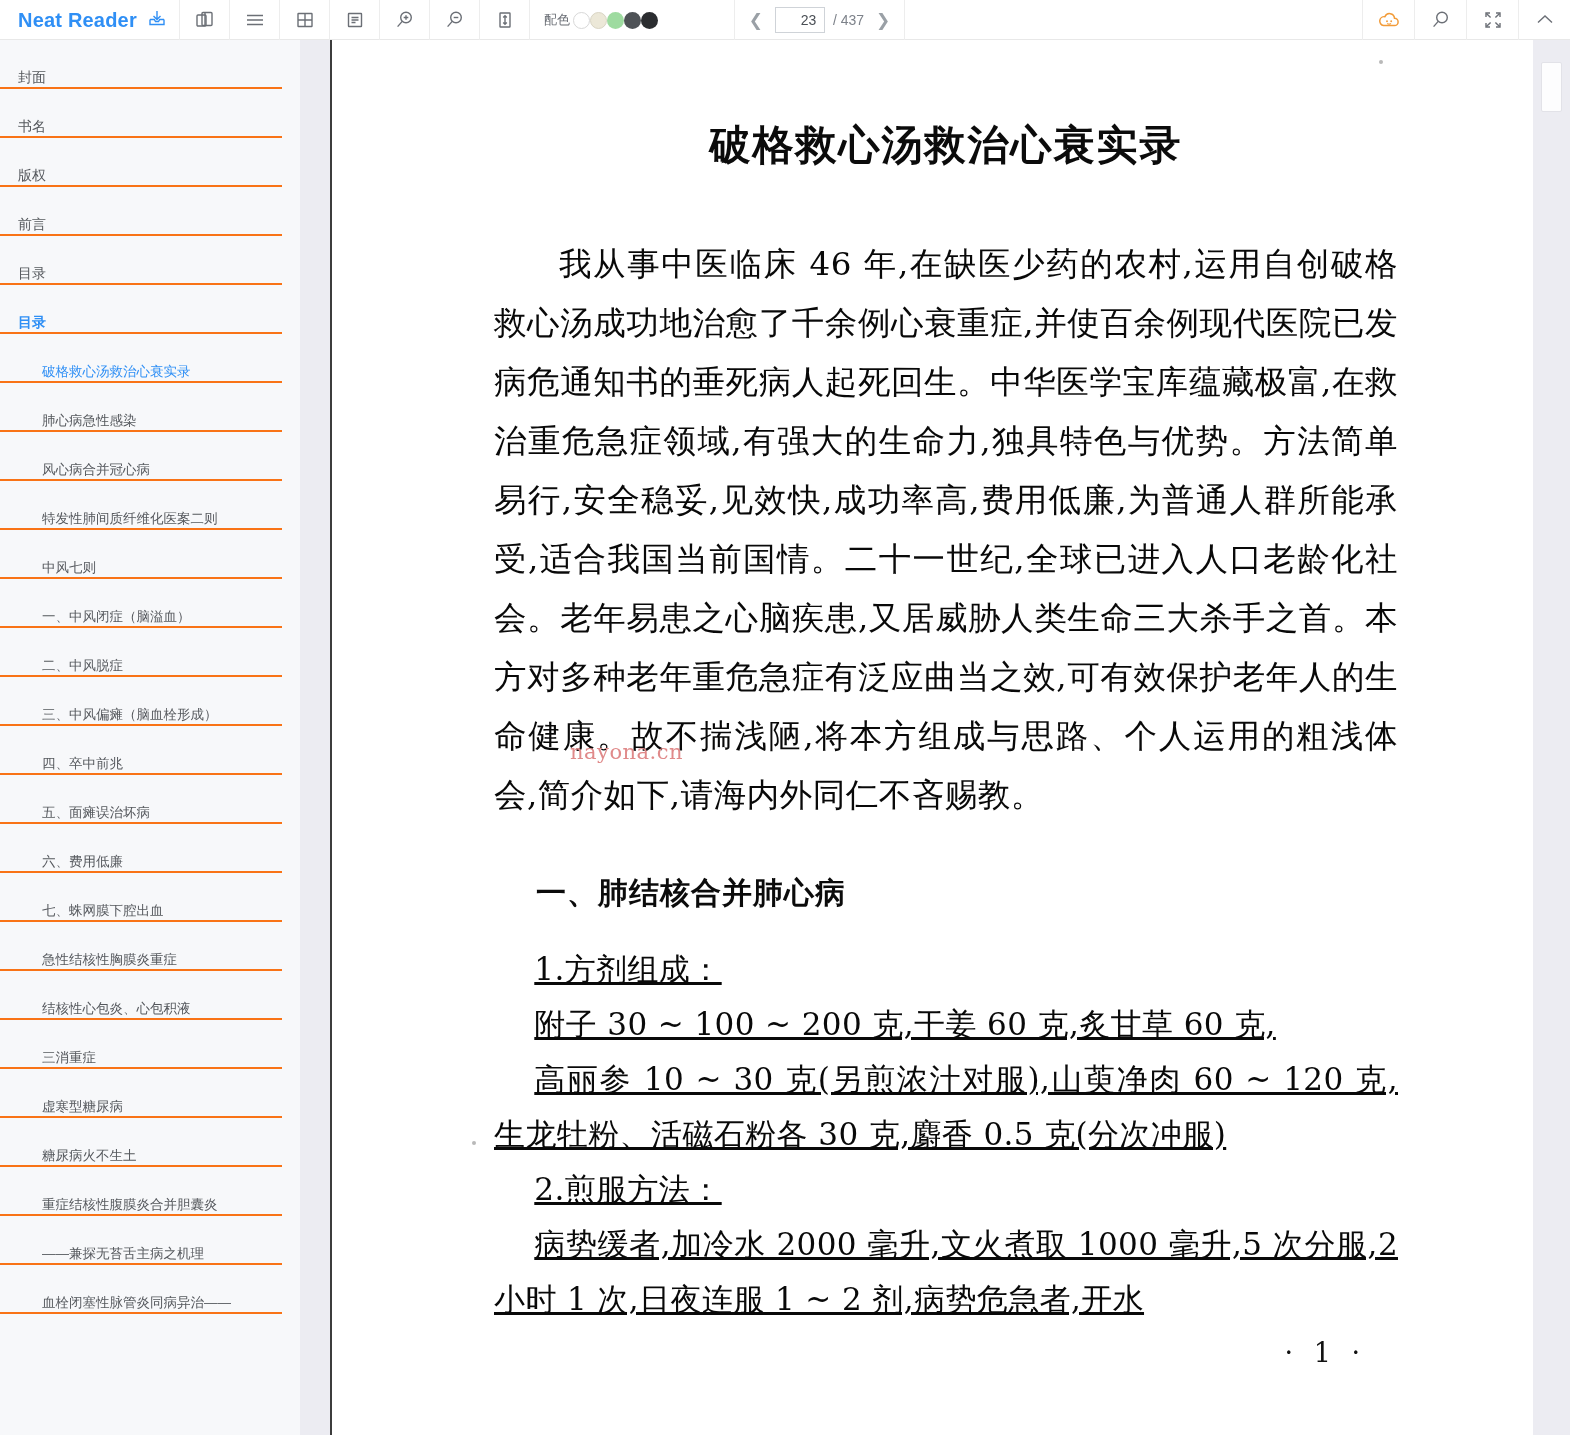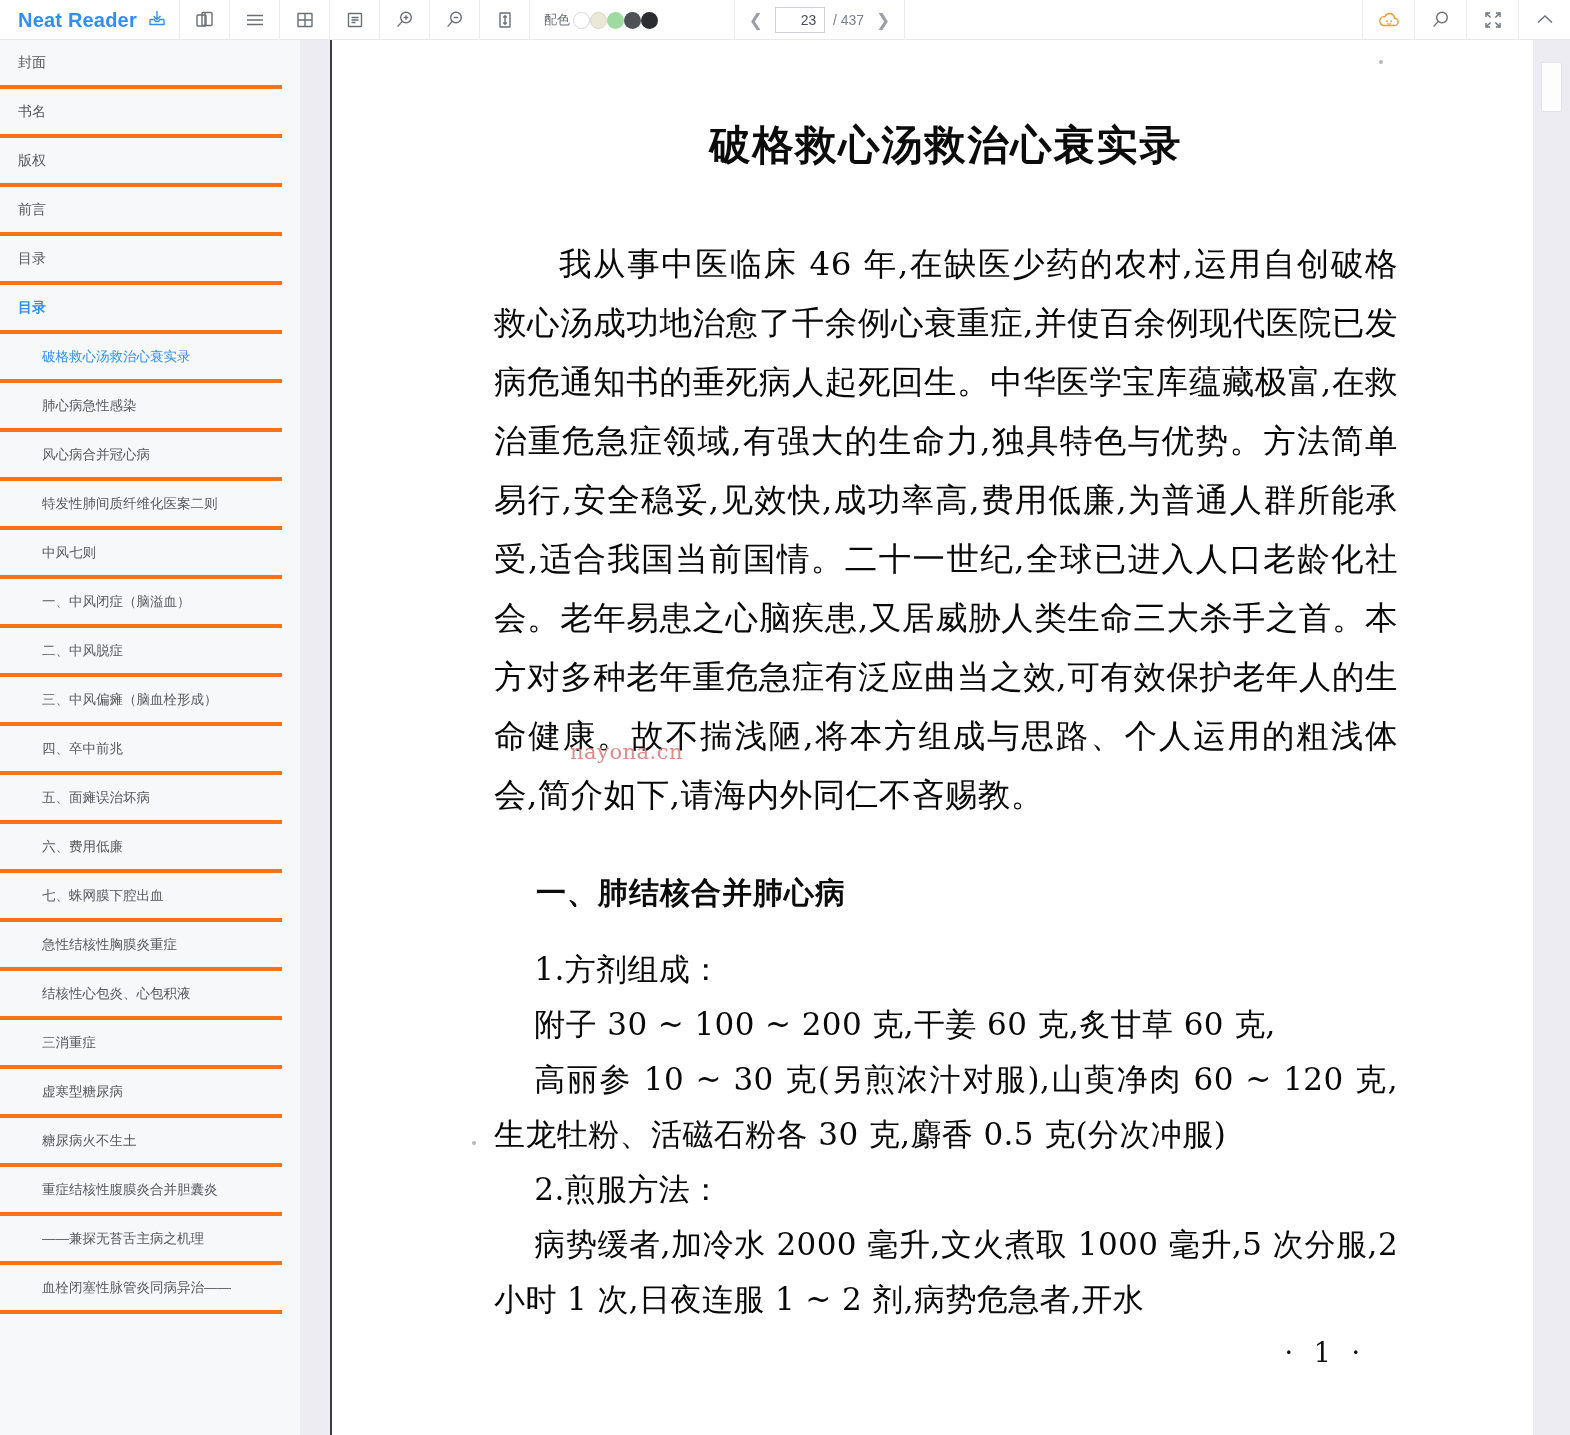--- a/index.html
+++ b/index.html
@@ -56,23 +56,23 @@
   
   .sidebar {
     position: absolute; top: 40px; left: 0;
     width: 282px; height: 1395px;
     background: #f7f8fa;
     overflow: hidden;
   }
   .side-item {
     position: relative;
     padding: 0 14px 0 18px;
-    height: 49px; display: flex; align-items: center;
+    height: 49px; display: flex; align-items: flex-end;
     font-size: 14px; color: #55585d;
-    border-bottom: 4px solid #f97316;
+    border-bottom: 2px solid #f97316;
     cursor: pointer;
     white-space: nowrap; overflow: hidden;
   }
   .side-item.lvl2 { padding-left: 42px; font-size: 13.5px; }
   .side-item.active { color: #2f8ff5; }
   .side-item.bold { font-weight: bold; }
 
   
   .gutter {
     position: absolute; top: 40px; left: 282px;
@@ -124,20 +124,21 @@
     margin-left: 1.4em;
     letter-spacing: 1px;
   }
   .doc-line {
     font-family: "DejaVu Serif", "Liberation Serif", serif;
     font-size: 31px;
     line-height: 55px;
     color: #090909;
     text-align: justify;
     letter-spacing: .4px;
+    text-decoration: underline;
   }
   .doc-line.ind { text-indent: 1.3em; }
   .doc-line.sect { margin-top: 28px; }
   .page-num {
     font-family: "DejaVu Serif", "Liberation Serif", serif;
     font-size: 27px; color: #111;
     text-align: right; margin-top: 10px; padding-right: 32px;
     letter-spacing: 6px;
   }
   .watermark {

